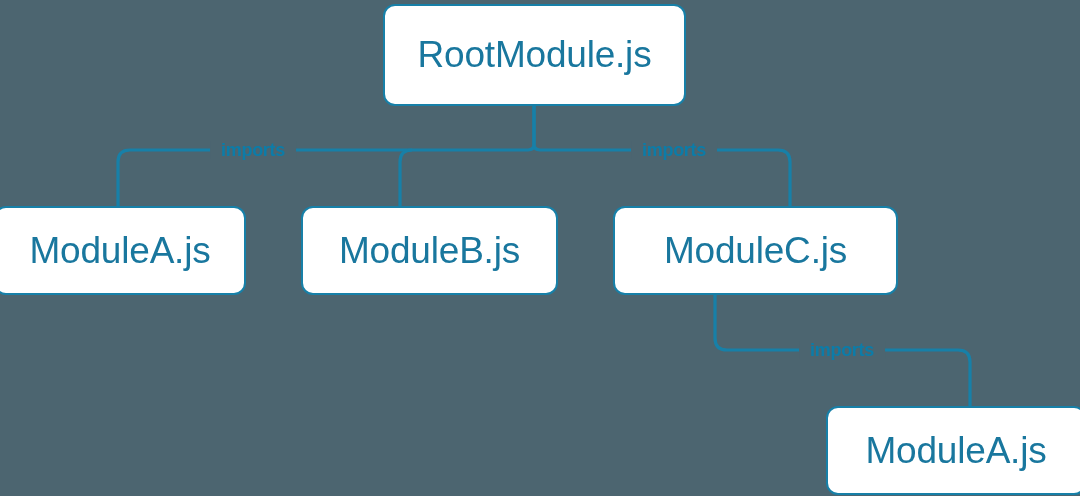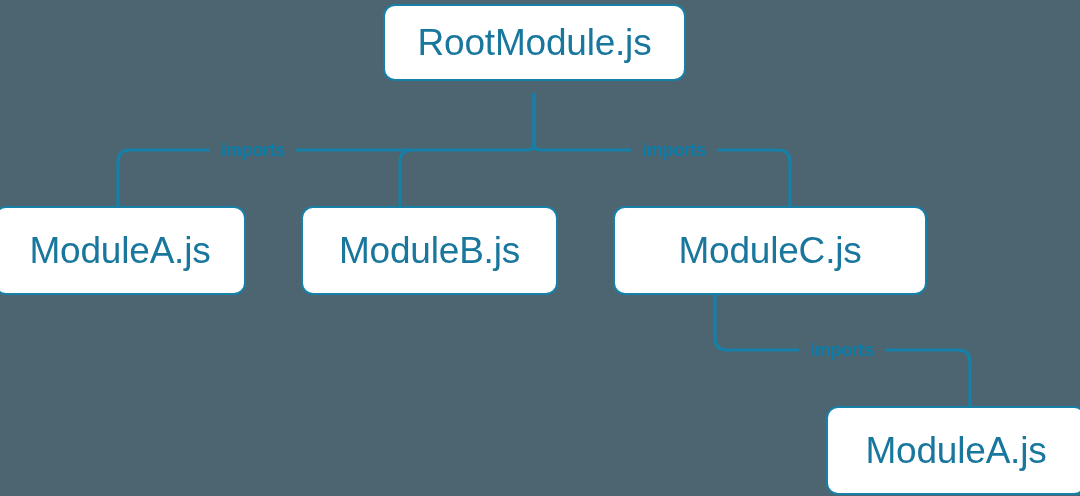--- a/index.html
+++ b/index.html
@@ -69,33 +69,33 @@
       <path d="M 528 150 L 130 150 Q 118 150 118 162 L 118 208"></path>
 
       <path d="M 412 150 Q 400 150 400 162 L 400 208"></path>
 
       <path d="M 540 150 L 778 150 Q 790 150 790 162 L 790 208"></path>
 
       <path d="M 715 295 L 715 338 Q 715 350 727 350 L 958 350 Q 970 350 970 362 L 970 408"></path>
     </g>
   </svg>
 
-  <div class="node" style="left:383px; top:4px; width:303px; height:77px;">
+  <div class="node" style="left:383px; top:4px; width:303px; height:102px;">
     <span class="node-label">RootModule.js</span>
   </div>
 
   <div class="node" style="left:-6px; top:206px; width:252px; height:89px;">
     <span class="node-label">ModuleA.js</span>
   </div>
 
   <div class="node" style="left:301px; top:206px; width:257px; height:89px;">
     <span class="node-label">ModuleB.js</span>
   </div>
 
-  <div class="node" style="left:613px; top:206px; width:314px; height:89px;">
+  <div class="node" style="left:613px; top:206px; width:285px; height:89px;">
     <span class="node-label">ModuleC.js</span>
   </div>
 
   <div class="node" style="left:826px; top:406px; width:260px; height:89px;">
     <span class="node-label">ModuleA.js</span>
   </div>
 
   <span class="edge-label" style="left:253px; top:150px;">imports</span>
 
   <span class="edge-label" style="left:674px; top:150px;">imports</span>

